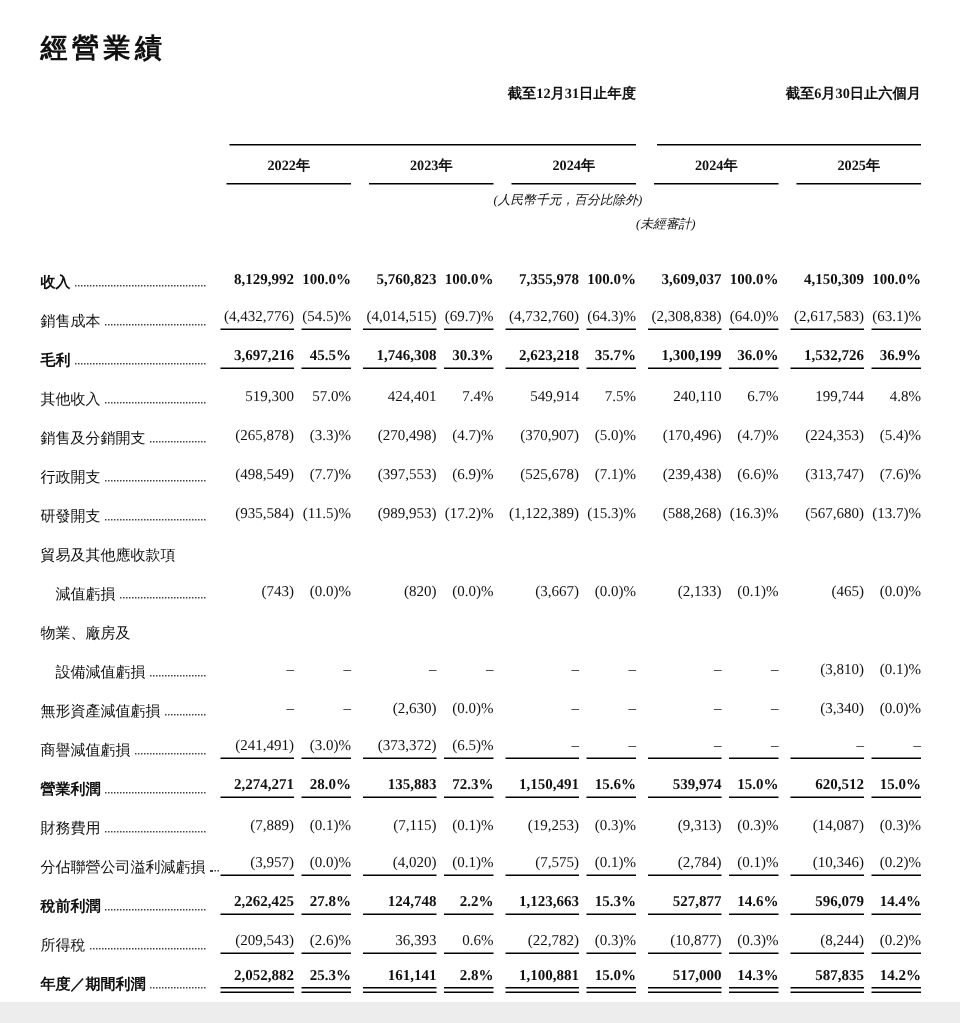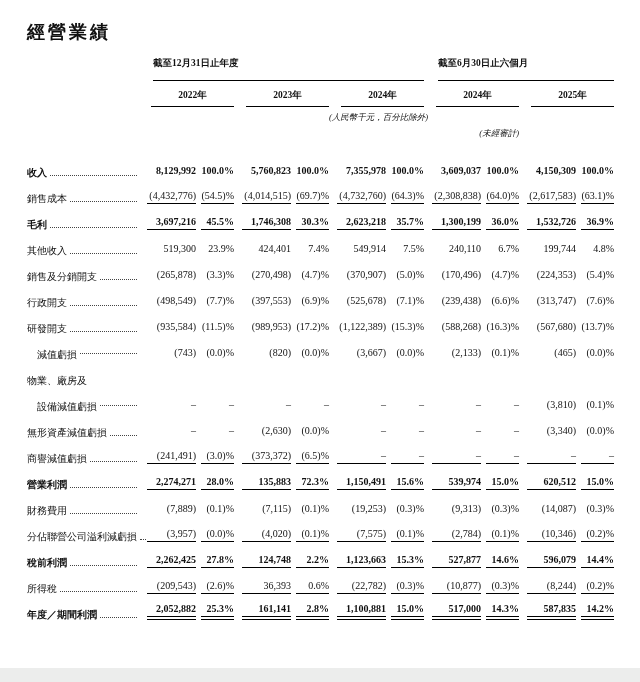--- a/index.html
+++ b/index.html
@@ -27,37 +27,37 @@
   col.c-pct{width:38px;}
   th,td{
     padding:0;margin:0;
     font-weight:normal;
     vertical-align:bottom;
     font-size:10px;
     line-height:1.1;
   }
   thead th{font-weight:bold;font-size:9.5px;}
   .gline{
-    text-align:left;
+    text-align:right;
     border-bottom:1.4px solid #000;
-    padding-bottom:4px;
+    padding-bottom:20px;
     margin-left:14px;
     height:18px;
   }
   .yearline{
     border-bottom:1.2px solid #000;
     padding-bottom:6px;
     padding-top:9px;
     margin-left:12px;
   }
   .noterow td{padding-top:6px;}
   .note{
     font-style:italic;
     font-size:8.5px;
-    text-align:right;
+    text-align:left;
     white-space:nowrap;
   }
   .spacer td{height:14px;}
   tbody td{height:26px;}
   tbody td.lbl{
     text-align:left;
     white-space:nowrap;
     font-size:10px;
   }
   .lblwrap{display:flex;align-items:baseline;}
@@ -72,21 +72,21 @@
   .cl{
     display:block;
     text-align:right;
     padding-bottom:2px;
   }
   td.vcol .cl{margin-left:8px;}
   td.pcol .cl{margin-left:5px;}
   tr.bold td{font-weight:bold;}
   tr.u1 td.num .cl{border-bottom:1.2px solid #000;}
   tr.u2 td.num .cl{border-bottom:4px double #000;}
-  tr.ind1 .lblwrap{padding-left:10px;align-items:center;}
+  tr.ind1 .lblwrap{padding-left:10px;}
   .bottom-strip{
     position:absolute;left:0;bottom:0;
     width:640px;height:14px;
     background:#ecedec;
   }
 </style>
 </head>
 <body>
 
 <div class="page">
@@ -267,21 +267,21 @@
           <td class="lbl">
             <div class="lblwrap">
               <span class="lbltext">其他收入</span>
               <span class="leader"></span>
             </div>
           </td>
           <td class="num vcol">
             <div class="cl">519,300</div>
           </td>
           <td class="num pcol">
-            <div class="cl">23.9%</div>
+            <div class="cl">57.0%</div>
           </td>
           <td class="num vcol">
             <div class="cl">424,401</div>
           </td>
           <td class="num pcol">
             <div class="cl">7.4%</div>
           </td>
           <td class="num vcol">
             <div class="cl">549,914</div>
           </td>
@@ -406,20 +406,27 @@
             <div class="cl">(588,268)</div>
           </td>
           <td class="num pcol">
             <div class="cl">(16.3)%</div>
           </td>
           <td class="num vcol">
             <div class="cl">(567,680)</div>
           </td>
           <td class="num pcol">
             <div class="cl">(13.7)%</div>
+          </td>
+        </tr>
+        <tr>
+          <td class="lbl" colspan="11">
+            <div class="lblwrap">
+              <span class="lbltext">貿易及其他應收款項</span>
+            </div>
           </td>
         </tr>
         <tr class="ind1">
           <td class="lbl">
             <div class="lblwrap">
               <span class="lbltext">減值虧損</span>
               <span class="leader"></span>
             </div>
           </td>
           <td class="num vcol">

